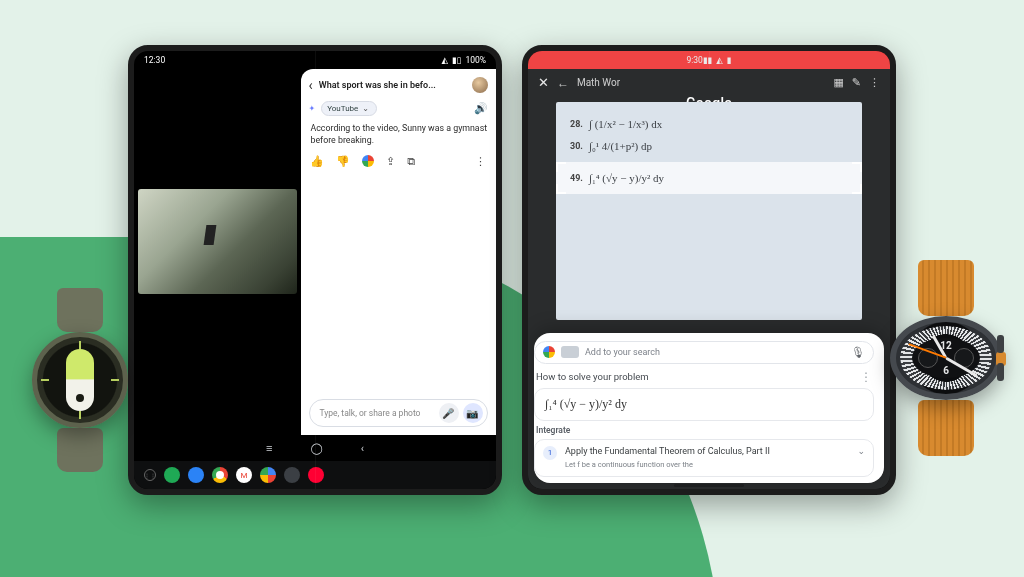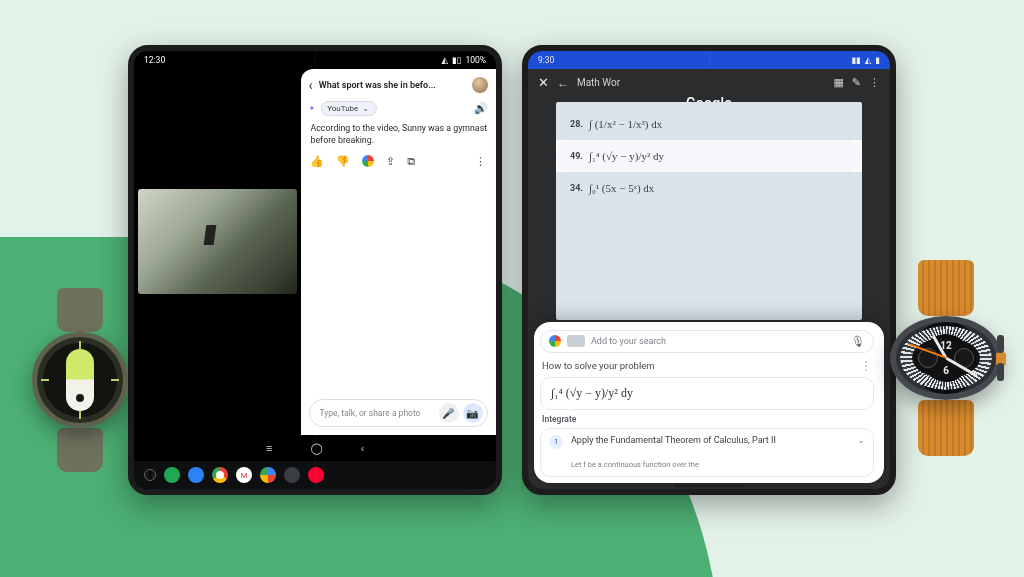--- a/index.html
+++ b/index.html
@@ -142,21 +142,21 @@
   .app.msg{background:#2b83f6;}
   .app.chrome{background:conic-gradient(#ea4335 0 33%,#fbbc05 0 66%,#34a853 0);position:relative;}
   .app.chrome::after{content:"";position:absolute;inset:4px;border-radius:50%;background:#fff;}
   .app.gmail{background:#fff;display:flex;align-items:center;justify-content:center;font-size:8px;color:#ea4335;}
   .app.photos{background:conic-gradient(#4285f4 0 25%,#ea4335 0 50%,#fbbc05 0 75%,#34a853 0);}
   .app.cam{background:#3b3f44;}
   .app.yt{background:#ff0033;}
 
   
   #right-fold { left: 522px; }
-  #right-fold .status { color:#eaeaea; background:#1d4ed8; }
+  #right-fold .status { color:#eaeaea; background:#ef4444;justify-content:center; }
   .rf-body{ flex:1; position:relative; background:#2a2c2d; }
   .rf-topbar{
     display:flex; align-items:center; gap:8px;
     padding:6px 10px; color:#e9e9e9; font-size:9px;
   }
   .rf-topbar .close{font-size:13px;cursor:pointer;}
   .rf-topbar .back2{font-size:12px;opacity:.8}
   .rf-topbar .doc-title{font-size:10px;opacity:.85}
   .rf-topbar .google-over{
     position:absolute; left:50%; transform:translateX(-50%);
@@ -181,21 +181,21 @@
   }
   .corner{position:absolute;width:10px;height:10px;border:2px solid #fff;}
   .corner.tl{top:0;left:0;border-right:none;border-bottom:none;}
   .corner.tr{top:0;right:0;border-left:none;border-bottom:none;}
   .corner.bl{bottom:0;left:0;border-right:none;border-top:none;}
   .corner.br{bottom:0;right:0;border-left:none;border-top:none;}
 
   .rf-sheet{
     position:absolute; left:6px; right:6px; bottom:6px;
     background:#fff; border-radius:16px;
-    padding:8px 10px 6px 6px;
+    padding:8px 10px 6px 0;
     box-shadow:0 -4px 18px rgba(0,0,0,.25);
     font-size:9px; color:#333;
   }
   .rf-search{
     display:flex; align-items:center; gap:6px;
     border:1px solid #e2e5ea; border-radius:18px;
     padding:4px 8px; margin-bottom:6px;
   }
   .rf-search .glogo{
     width:12px;height:12px;border-radius:50%;
@@ -219,21 +219,21 @@
     display:flex; gap:8px; align-items:flex-start;
     border:1px solid #e6e8ec; border-radius:10px;
     padding:6px 8px; font-size:9px; color:#3c4043;
   }
   .rf-step .n{
     width:14px;height:14px;border-radius:50%;background:#e7eefc;color:#2558d6;
     font-size:8px;display:flex;align-items:center;justify-content:center;flex:none;
   }
   .rf-step .chev2{margin-left:auto;color:#7d828a;}
   .rf-step .body{line-height:1.3;}
-  .rf-step .sub{font-size:7.5px;color:#7b8087;margin-top:14px;}
+  .rf-step .sub{font-size:7.5px;color:#7b8087;margin-top:3px;}
   .handle{position:absolute;bottom:2px;left:50%;transform:translateX(-50%);width:70px;height:3.5px;border-radius:3px;background:#1e1f20;}
 
   
   .watch {
     position:absolute; z-index:3;
     display:flex; flex-direction:column; align-items:center;
   }
   .watch .strap{
     width:46px; height:44px;
     border-radius:6px 6px 10px 10px;
@@ -409,31 +409,31 @@
       <span class="ico">▦</span>
       <span class="ico">✎</span>
       <span class="ico">⋮</span>
     </div>
 
     <div class="rf-page">
       <div class="prob">
         <span class="num">28.</span>
         <span class="expr">∫ (1/x² − 1/x³) dx</span>
       </div>
+      <div class="prob">
+        <span class="num">30.</span>
+        <span class="expr">∫₀¹ 4/(1+p²) dp</span>
+      </div>
       <div class="prob sel">
         <span class="corner tl"></span>
           <span class="corner tr"></span>
           <span class="corner bl"></span>
           <span class="corner br"></span>
         <span class="num">49.</span>
         <span class="expr">∫₁⁴ (√y − y)/y² dy</span>
-      </div>
-      <div class="prob">
-        <span class="num">34.</span>
-        <span class="expr">∫₀¹ (5x − 5ˣ) dx</span>
       </div>
     </div>
 
     <div class="rf-sheet">
       <div class="rf-search">
         <span class="glogo"></span>
         <span class="crop"></span>
         <span class="ph">Add to your search</span>
         <span class="mic">🎙</span>
       </div>

